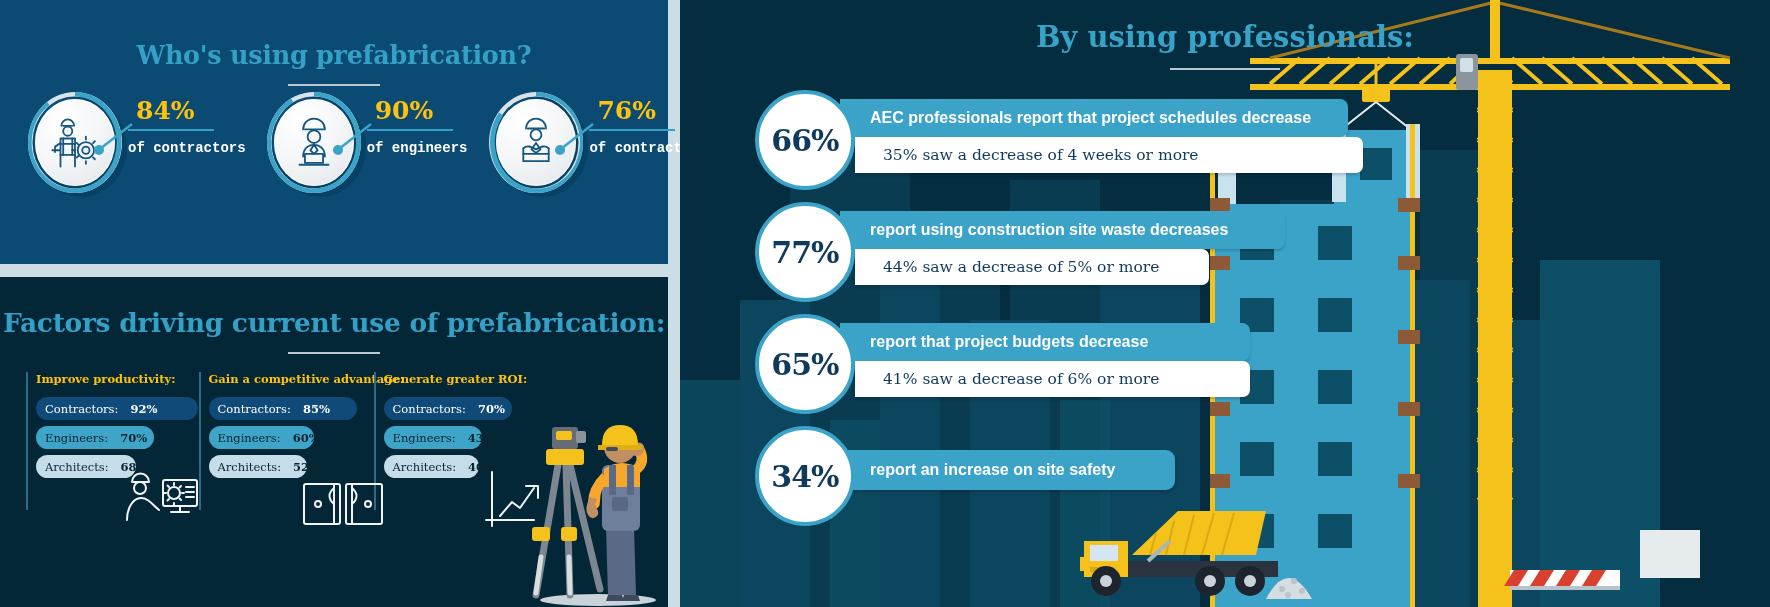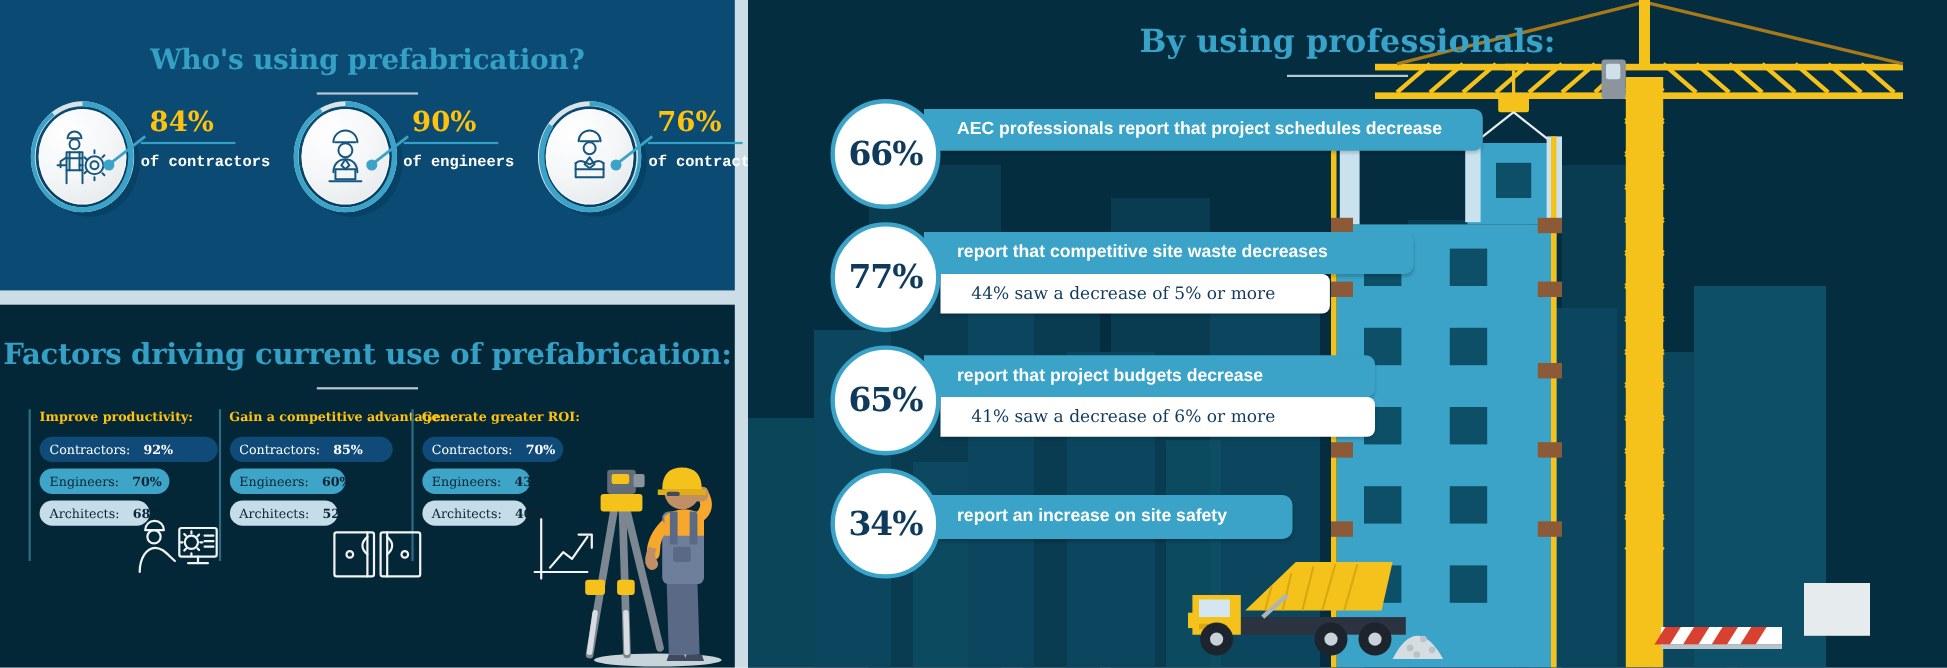--- a/index.html
+++ b/index.html
@@ -565,27 +565,28 @@
       </g>
     </svg>
 
     <div id="stats-list">
 
       <div class="stat-row">
         <div class="stat-bubble">
           <span>66%</span>
         </div>
         <div class="stat-head" style="width:508px">AEC professionals report that project schedules decrease</div>
+        <div class="stat-sub" style="width:508px">35% saw a decrease of 4 weeks or more</div>
       </div>
 
       <div class="stat-row">
         <div class="stat-bubble">
           <span>77%</span>
         </div>
-        <div class="stat-head" style="width:445px">report that competitive site waste decreases</div>
+        <div class="stat-head" style="width:445px">report using construction site waste decreases</div>
         <div class="stat-sub" style="width:354px">44% saw a decrease of 5% or more</div>
       </div>
 
       <div class="stat-row">
         <div class="stat-bubble">
           <span>65%</span>
         </div>
         <div class="stat-head" style="width:410px">report that project budgets decrease</div>
         <div class="stat-sub" style="width:395px">41% saw a decrease of 6% or more</div>
       </div>

